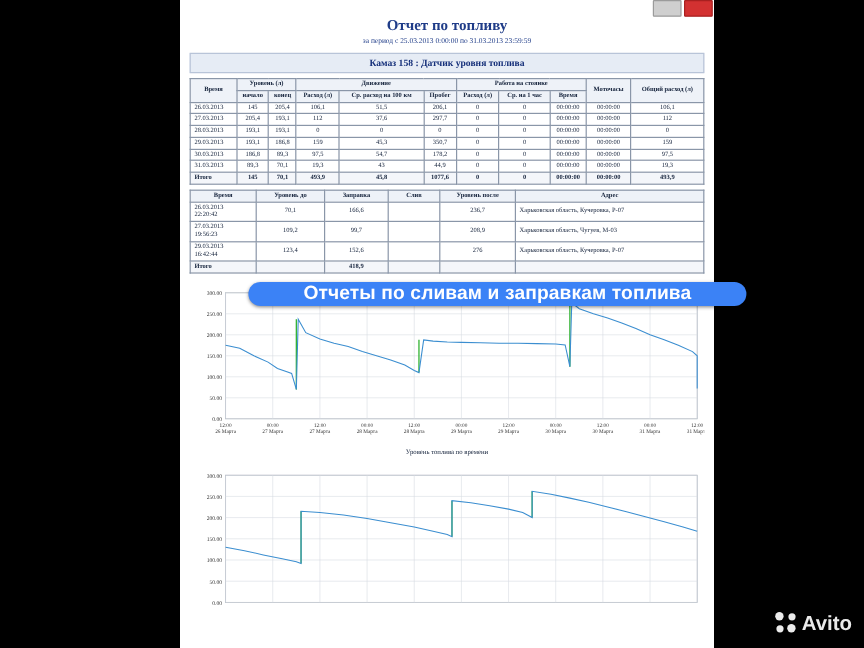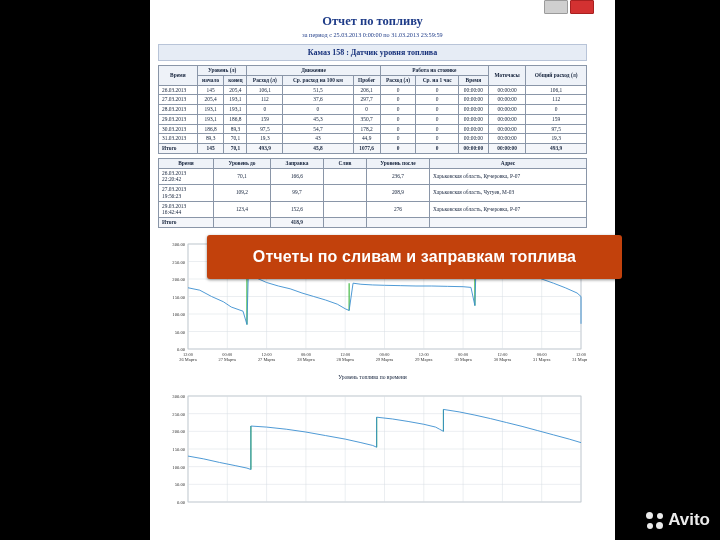--- a/index.html
+++ b/index.html
@@ -6,21 +6,21 @@
   body{
     width:720px;height:540px;overflow:hidden;
     background:#000;
     font-family:"Liberation Sans", sans-serif;
   }
   .screen{position:relative;width:720px;height:540px;background:#000;}
 
   
   .page{
     position:absolute;left:150px;top:0;width:445px;height:540px;
-    background:#ffffff;overflow:hidden;padding-left:20px;
+    background:#ffffff;overflow:hidden;
   }
   .page-inner{position:absolute;left:0;top:0;width:445px;}
 
   
   .toolbar{position:absolute;right:1px;top:0;height:14px;width:60px;display:flex;justify-content:flex-end;align-items:center;gap:2px;}
   .tb-icon{width:22px;height:12px;background:#e8e8e8;border:1px solid #b9b9b9;border-radius:1px;display:block;}
   .tb-icon.pdf{background:#d33131;border-color:#a82020;}
   .tb-icon.print{background:#cfcfcf;border-color:#9b9b9b;}
 
   h1.rep-title{
@@ -47,41 +47,41 @@
     text-align:center;padding:1px 1px;line-height:1.25;
   }
   table.grid th{background:#eef2f8;font-weight:bold;font-size:5.4px;}
   table.grid td.lft{text-align:left;padding-left:3px;}
   table.grid tr.total td{font-weight:bold;background:#f4f6fa;}
 
   .t2{margin-top:7px;}
 
   
   .callout{
-    position:absolute;left:207px;top:235px;width:415px;height:44px;
-    background:#c2410c;border-radius:3px;
+    position:absolute;left:207px;top:235px;width:415px;height:20px;
+    background:#3b82f6;border-radius:15px;
     display:flex;align-items:center;justify-content:center;
     box-shadow:0 1px 3px rgba(0,0,0,.45);
   }
   .callout span{
     color:#ffffff;font-size:16px;font-weight:bold;letter-spacing:.1px;
     font-family:"Liberation Sans", sans-serif;white-space:nowrap;
   }
 
   
   .chart-box{position:relative;margin:10px 8px 0 8px;width:429px;height:135px;background:#fff;}
   .chart-box.second{height:120px;}
   .chart-cap{
     text-align:center;font-size:5.6px;color:#14223b;margin-top:1px;
     font-family:"Liberation Serif", serif;
   }
 
   
   .avito{
-    position:absolute;right:10px;bottom:10px;display:flex;align-items:center;gap:5px;
+    position:absolute;right:10px;bottom:10px;display:flex;align-items:flex-start;gap:5px;
     opacity:.92;
   }
   .avito .dots{position:relative;width:17px;height:17px;}
   .avito .dots i{position:absolute;display:block;border-radius:50%;}
   .avito .dots i:nth-child(1){width:7px;height:7px;background:#fff;left:0;top:0;}
   .avito .dots i:nth-child(2){width:6px;height:6px;background:#fff;right:0;top:1px;}
   .avito .dots i:nth-child(3){width:6px;height:6px;background:#fff;left:1px;bottom:0;}
   .avito .dots i:nth-child(4){width:7px;height:7px;background:#fff;right:0;bottom:0;}
   .avito .wm{color:#fff;font-size:17px;font-weight:bold;font-family:"Liberation Sans",sans-serif;}
   svg{display:block;}

